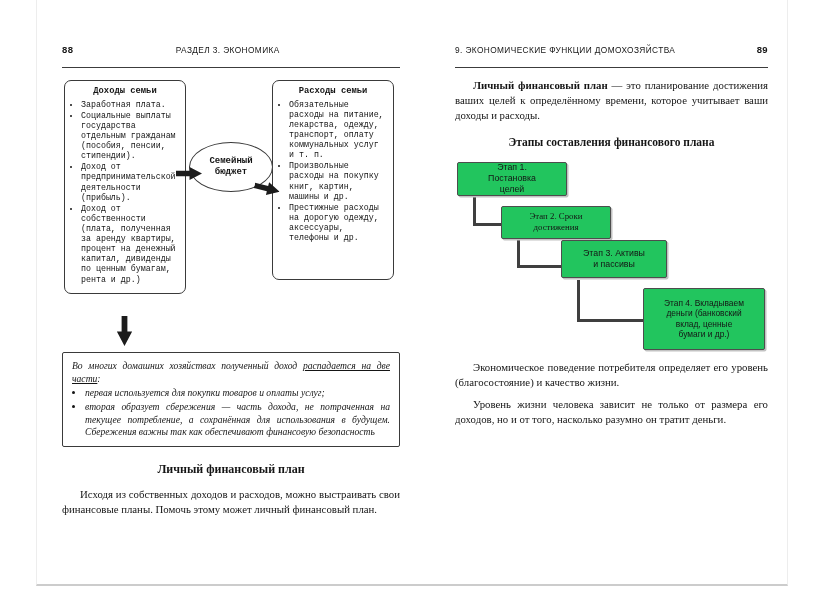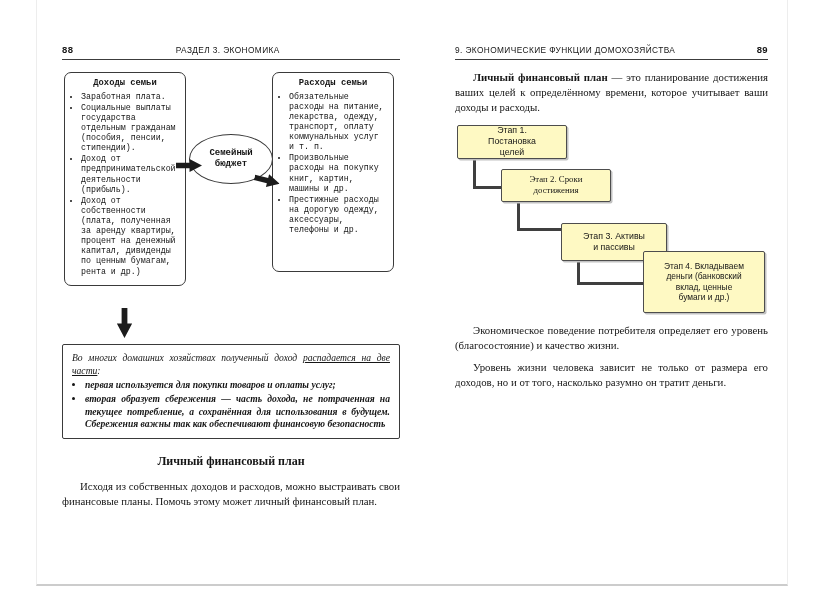--- a/index.html
+++ b/index.html
@@ -8,21 +8,21 @@
 
   .page-frame { position:absolute; left:36px; right:32px; top:0; bottom:3px;
                 border-bottom:2px solid #cccccc; border-left:1px solid #ededed;
                 border-right:1px solid #ededed; pointer-events:none; }
 
   .page-col { position:absolute; top:44px; }
   .page-left  { left:62px;  width:338px; }
   .page-right { left:455px; width:313px; }
 
   .running-row { display:flex; align-items:baseline; justify-content:space-between;
-                 padding-bottom:4px; border-bottom:1.2px solid #3c3c3c;
+                 padding-bottom:12px; border-bottom:1.2px solid #3c3c3c;
                  font-family:"Liberation Sans", sans-serif; font-size:8.5px; letter-spacing:0.4px; }
   .page-num { font-weight:bold; font-size:9.5px; }
   .running-head { font-size:8.3px; }
   .spacer { width:18px; }
 
   
   .diagram { position:relative; margin-top:12px; height:230px;
              font-family:Liberation Mono, monospace; }
   .dbox { position:absolute; top:0; width:122px; border:1.1px solid #3a3a3a; border-radius:7px;
           background:#fff; padding:5px 6px 6px; font-size:8.3px; line-height:1.22;
@@ -42,38 +42,38 @@
                  clip-path:polygon(0 32%,52% 32%,52% 6%,100% 50%,52% 94%,52% 68%,0 68%); }
   #arrow-to-budget   { left:114px; top:86px; }
   #arrow-to-expenses { left:192px; top:101px; transform:rotate(14deg); }
 
   .arrow-down { width:17px; height:30px; background:#1c1c1c; margin:6px 0 6px 54px;
                 clip-path:polygon(33% 0,67% 0,67% 52%,95% 52%,50% 100%,5% 52%,33% 52%); }
 
   .note-box { border:1.1px solid #3a3a3a; border-radius:2px; padding:7px 9px;
               font-style:italic; font-size:9.6px; line-height:1.32; text-align:justify; }
   .note-box .u { text-decoration:underline; }
-  .note-list { margin:2px 0 0; padding-left:13px; list-style:disc outside;font-weight:bold; }
+  .note-list { margin:2px 0 0; padding-left:13px; list-style:disc outside; }
   .note-list li { margin-top:1px; }
 
   .section-heading { text-align:center; font-weight:bold; font-size:12px; margin:15px 0 10px; }
   .body-par { font-size:10.8px; line-height:1.38; text-align:justify; text-indent:18px; margin:0 0 8px; }
   .intro-par { margin-top:10px; }
   .stages-heading { font-size:11.5px; margin:13px 0 12px; }
   .italic-par { }
 
   
   .stairs { position:relative; height:200px; font-family:"Liberation Sans", sans-serif; }
-  .stage { position:absolute; border:1px solid #4d4d4d; background:#fef9c3; z-index:2;
+  .stage { position:absolute; border:1px solid #4d4d4d; background:#22c55e; z-index:2;
            box-shadow:1.5px 1.5px 0 #c2c2c2; border-radius:2px; box-sizing:border-box;
            display:flex; align-items:center; justify-content:center; text-align:center;
            font-size:8.8px; line-height:1.25; padding:3px 20px; }
   #stage-1 { left:2px;   top:2px;   width:110px; height:34px; }
   #stage-2 { left:46px;  top:46px;  width:110px; height:33px;font-family:Liberation Serif, serif; }
-  #stage-3 { left:106px; top:100px;  width:106px; height:38px; }
+  #stage-3 { left:106px; top:80px;  width:106px; height:38px; }
   #stage-4 { left:188px; top:128px; width:122px; height:62px; font-size:8.4px; }
   .connector { position:absolute; z-index:1;
                border-left:3px solid #3f3f3f; border-bottom:3px solid #3f3f3f; }
   #conn-1 { left:18px;  top:34px;  width:30px; height:29px; }
   #conn-2 { left:62px;  top:78px;  width:46px; height:27px; }
   #conn-3 { left:122px; top:120px; width:68px; height:39px; }
 </style>
 </head>
 <body>
 
@@ -132,20 +132,21 @@
   </div>
 
   <div class="page-col page-right">
     <div class="running-row">
       <span class="running-head">9. ЭКОНОМИЧЕСКИЕ ФУНКЦИИ ДОМОХОЗЯЙСТВА</span>
       <span class="page-num">89</span>
     </div>
 
     <p class="body-par intro-par"><b>Личный финансовый план</b><span> — это планирование достижения ваших целей к определённому времени, которое учитывает ваши доходы и расходы.</span></p>
 
+    <div class="section-heading stages-heading">Этапы составления финансового плана</div>
 
     <div class="stairs">
       <div class="connector" id="conn-1"></div>
       <div class="connector" id="conn-2"></div>
       <div class="connector" id="conn-3"></div>
       <div class="stage" id="stage-1">Этап 1. Постановка целей</div>
       <div class="stage" id="stage-2">Этап 2. Сроки достижения</div>
       <div class="stage" id="stage-3">Этап 3. Активы и пассивы</div>
       <div class="stage" id="stage-4">Этап 4. Вкладываем деньги (банковский вклад, ценные бумаги и др.)</div>
     </div>

